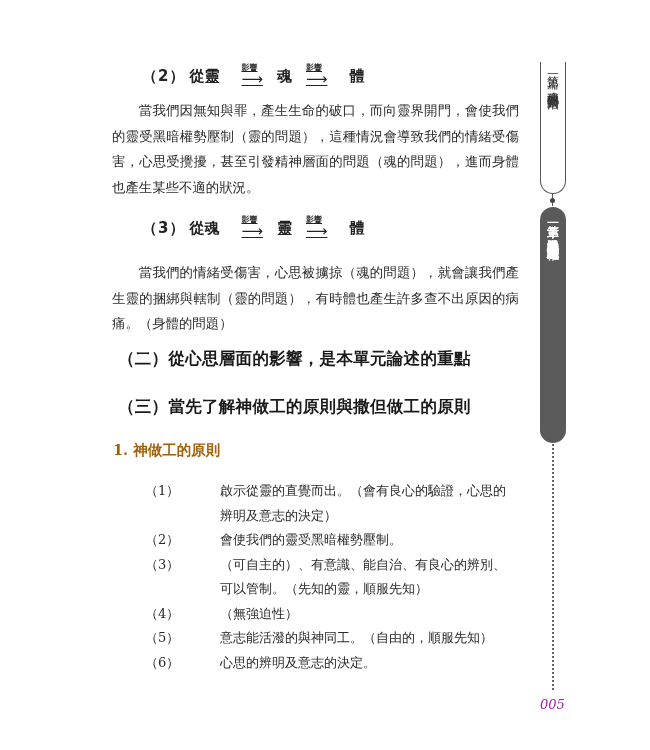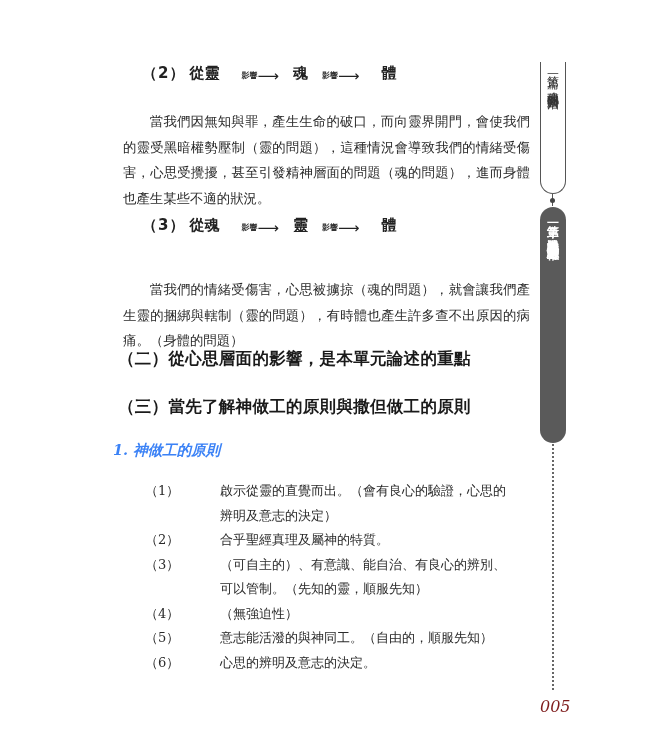--- a/index.html
+++ b/index.html
@@ -8,34 +8,34 @@
     font-family: "DejaVu Serif", "Liberation Serif", serif; color: #2a2a2a;
   }
   .abs { position: absolute; }
   .flow-heading {
     font-family: "DejaVu Sans", "Liberation Sans", sans-serif; font-weight: bold;
     font-size: 15px; color: #222; display: flex; align-items: flex-end; white-space: nowrap;
   }
   .flow-heading .num { margin-right: 4px; letter-spacing: 1px; }
   .flow-heading .node { display: inline-block; }
   .flow-heading .arrow-wrap {
-    display: inline-flex; flex-direction: row; align-items: center;
-    margin: 0 14px; position: relative; top: -1px;
+    display: inline-flex; flex-direction: column; align-items: flex-start;
+    margin: 0 14px; position: relative; top: -1px; text-decoration: underline;
   }
   .flow-heading .arrow-label { font-size: 8px; font-weight: bold; color: #333; line-height: 9px; margin-bottom: 1px; }
   .flow-heading .arrow { font-size: 15px; font-weight: normal; line-height: 12px; }
   .para {
     font-size: 13.4px; line-height: 25.5px; color: #2a2a2a; text-align: justify; width: 407px;
-    text-indent: 2em; margin: 11px;
+    text-indent: 2em; margin: 0;
   }
   .section-h {
     font-family: "DejaVu Serif", "Liberation Serif", serif; font-weight: bold; font-size: 16.5px;
     color: #1a1a1a; white-space: nowrap; letter-spacing: 0.3px;
   }
-  .sub-h { font-weight: bold; font-size: 14.5px; color: #3b82f6; white-space: nowrap; font-style: italic; }
+  .sub-h { font-weight: bold; font-size: 14.5px; color: #a16207; white-space: nowrap; }
   .list { margin: 0; padding: 0; list-style: none; }
   .list li { font-size: 13px; line-height: 24.5px; color: #2a2a2a; display: flex; }
   .list .mark { flex: 0 0 auto; width: 34px; white-space: nowrap; }
   .list .txt { flex: 1 1 auto; margin-left: 41px; }
   
   .side-col { left: 540px; width: 26px; }
   .tab-outline {
     border: 1px solid #555; border-top: none; border-radius: 0 0 13px 13px;
     background: #fff; box-sizing: border-box;
   }
@@ -43,21 +43,21 @@
   .vtext {
     writing-mode: vertical-rl; text-orientation: upright; font-size: 12.5px; line-height: 26px;
     letter-spacing: 1px; white-space: nowrap; display: block; margin: 0 auto;
   }
   .tab-outline .vtext { color: #333; }
   .tab-dark .vtext { color: #fff; font-weight: bold; }
   .dot { width: 5px; height: 5px; border-radius: 50%; background: #444; }
   .stem { width: 1px; background: #555; }
   .dotted { border-left: 2px dotted #666; width: 0; }
   .page-num {
-    font-family: "DejaVu Serif", "Liberation Serif", serif; font-style: italic; font-size: 16px; color: #7f1d1d;
+    font-family: "DejaVu Serif", "Liberation Serif", serif; font-style: italic; font-size: 13px; color: #a21caf;
   }
 </style>
 </head>
 <body>
 
 <div class="abs flow-heading" style="left:142px; top:64px;">
   <span class="num">（2）</span>
   <span class="node">從靈</span>
   <span class="arrow-wrap" style="margin-left:22px;">
     <span class="arrow-label">影響</span>
@@ -81,35 +81,35 @@
     <span class="arrow">⟶</span>
   </span>
   <span class="node">靈</span>
   <span class="arrow-wrap">
     <span class="arrow-label">影響</span>
     <span class="arrow">⟶</span>
   </span>
   <span class="node" style="margin-left:8px;">體</span>
 </div>
 
-<p class="abs para" style="left:112px; top:266px;">當我們的情緒受傷害，心思被擄掠（魂的問題），就會讓我們產生靈的捆綁與轄制（靈的問題），有時體也產生許多查不出原因的病痛。（身體的問題）</p>
+<p class="abs para" style="left:112px; top:260px;">當我們的情緒受傷害，心思被擄掠（魂的問題），就會讓我們產生靈的捆綁與轄制（靈的問題），有時體也產生許多查不出原因的病痛。（身體的問題）</p>
 
 <div class="abs section-h" style="left:118px; top:348px;">（二）從心思層面的影響，是本單元論述的重點</div>
 <div class="abs section-h" style="left:118px; top:396px;">（三）當先了解神做工的原則與撒但做工的原則</div>
 
 <div class="abs sub-h" style="left:113px; top:441px;">1. 神做工的原則</div>
 
 <ul class="abs list" style="left:145px; top:479px; width:362px;">
   <li>
     <span class="mark">（1）</span>
     <span class="txt">啟示從靈的直覺而出。（會有良心的驗證，心思的辨明及意志的決定）</span>
   </li>
   <li>
     <span class="mark">（2）</span>
-    <span class="txt">合乎聖經真理及屬神的特質。</span>
+    <span class="txt">會使我們的靈受黑暗權勢壓制。</span>
   </li>
   <li>
     <span class="mark">（3）</span>
     <span class="txt">（可自主的）、有意識、能自治、有良心的辨別、可以管制。（先知的靈，順服先知）</span>
   </li>
   <li>
     <span class="mark">（4）</span>
     <span class="txt">（無強迫性）</span>
   </li>
   <li>

